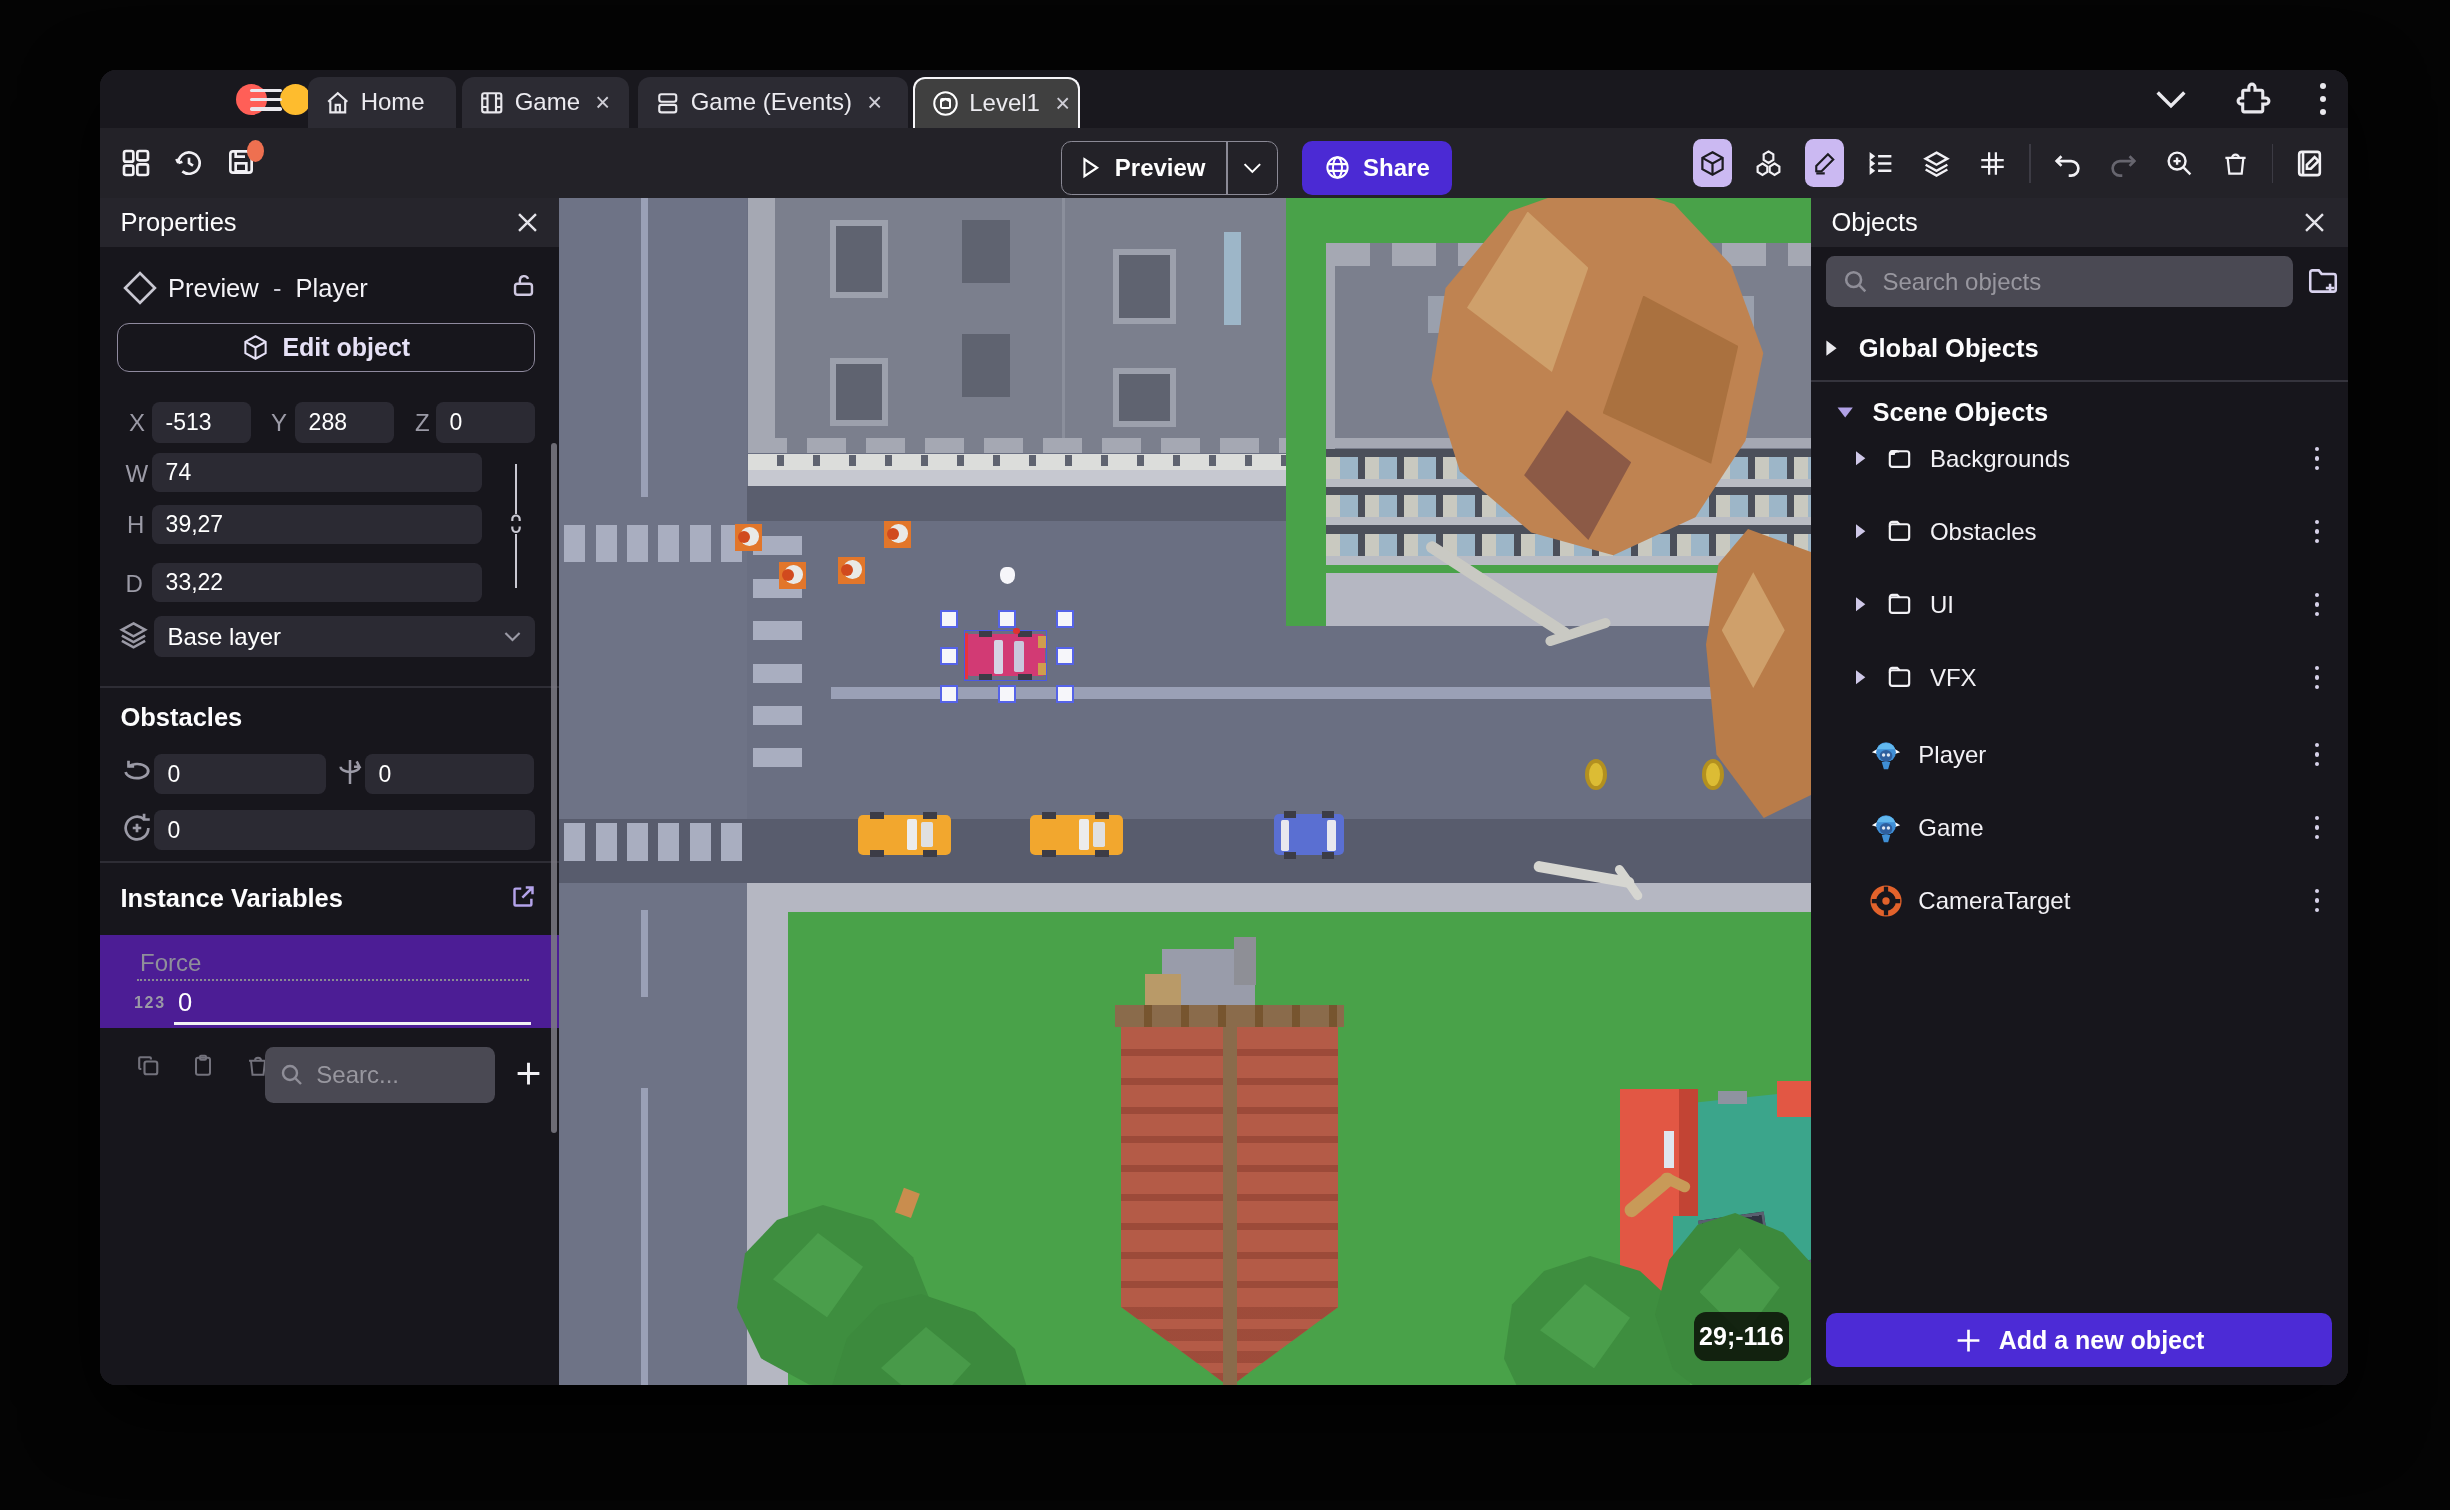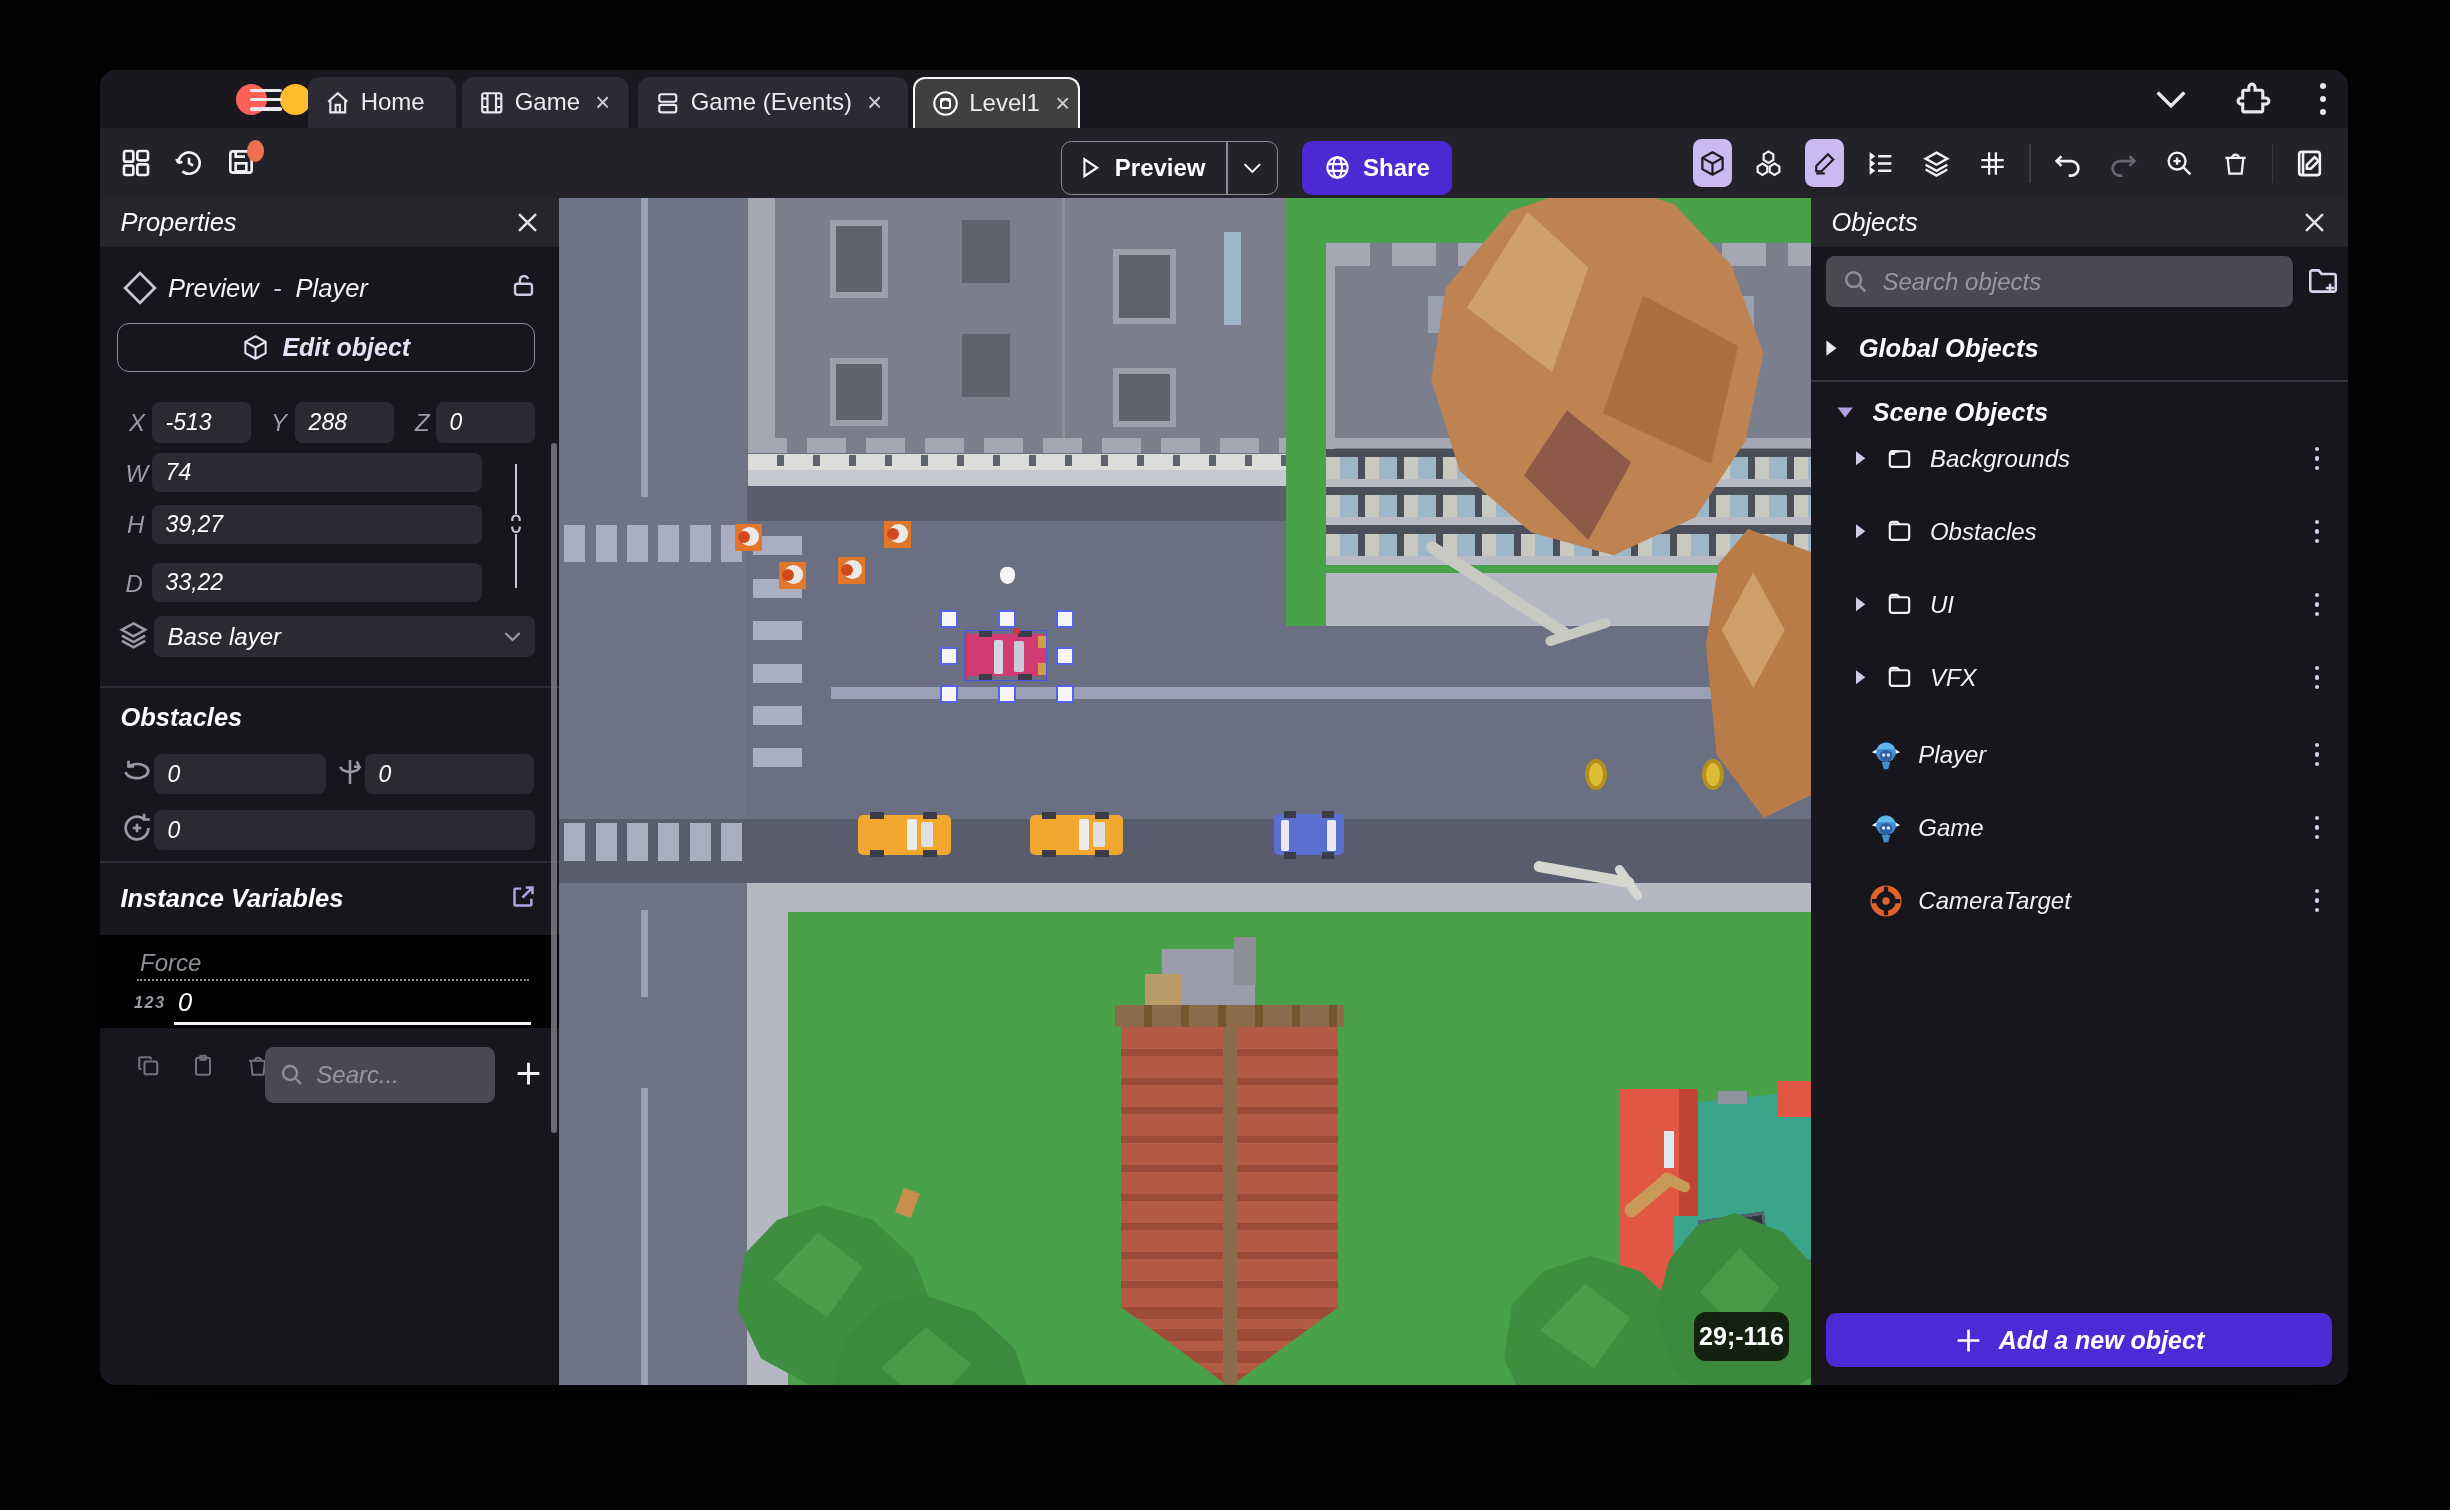--- a/index.html
+++ b/index.html
@@ -26,36 +26,36 @@
   .btn-preview .vsep { width:1.7px; height:53px; background:#8b8a96; margin:0 3.4px 0 8.5px; }
   .btn-share { display:flex; align-items:center; height:54px; border-radius:10.2px; background:#4b2ad4; padding:0 22px; gap:12px; }
   .btn-label { font-size:24px; font-weight:700; color:#fff; }
   .tool-right { position:absolute; right:18.7px; top:0; height:70px; display:flex; align-items:center; gap:17px; }
   .ticon { width:39px; height:48px; display:flex; align-items:center; justify-content:center; border-radius:8.5px; }
   .ticon.active { background:#cbb9f2; }
   .tsep { width:1.7px; height:39px; background:#3c3b44; }
 
   
   .main { position:relative; display:flex; height:1188px; }
-  .panel { position:relative; background:#17161c; flex:none;font-style:italic; }
+  .panel { position:relative; background:#17161c; flex:none; }
   .panel-header { position:absolute; left:0; top:0; right:0; height:49px; background:#26252c; display:flex; align-items:center; padding:0 20.4px; }
   .panel-title { font-size:25.5px; font-weight:400; color:#fdfdfe; }
   .px { position:absolute; right:17px; top:10.2px; width:29px; height:29px; color:#e3e2e8; }
 
   .left-panel { width:459px; }
   .right-panel { width:537px; }
 
   
   .lp { position:absolute; }
   .input { background:#2b2a33; border-radius:7.6px; color:#fff; font-size:23px; display:flex; align-items:center; padding:0 13.6px; }
   .flabel { color:#9b9aa6; font-size:24px; }
   .btn-edit { position:absolute; left:17px; top:125px; width:418px; height:49px; border:1.7px solid #8f8a9e; border-radius:12px; display:flex; align-items:center; justify-content:center; gap:13.6px; color:#e6e1f6; font-size:25px; font-weight:700; }
   .divider { position:absolute; left:0; right:0; height:1.7px; background:#2e2d35; }
   .heading { font-size:25.5px; font-weight:700; color:#fdfdfe; }
-  .varblock { position:absolute; left:0; right:0; top:737px; height:93px; background:#000000; }
+  .varblock { position:absolute; left:0; right:0; top:737px; height:93px; background:#4c1d95; }
   .dotline { position:absolute; border-bottom:2.5px dotted #8a8a94; }
   .scrollbar { position:absolute; right:1.7px; top:245px; width:6px; height:690px; border-radius:3.4px; background:#7c7b85; opacity:.85; }
 
   
   .rp-row { position:absolute; left:0; right:0; display:flex; align-items:center; }
   .tree-label { font-size:24px; color:#f2f1f5; }
   .kebab { position:absolute; right:29px; display:flex; flex-direction:column; gap:5.1px; }
   .kebab i { width:4.2px; height:4.2px; border-radius:50%; background:#d6d1e8; }
   .btn-add { position:absolute; left:15.3px; top:1115px; width:506px; height:54px; background:#4c2bd6; border-radius:10.2px; display:flex; align-items:center; justify-content:center; gap:15.3px; font-size:25px; font-weight:700; color:#fff; }
   .searchpill { background:#4a4953; border-radius:8.5px; display:flex; align-items:center; color:#98979f; }

